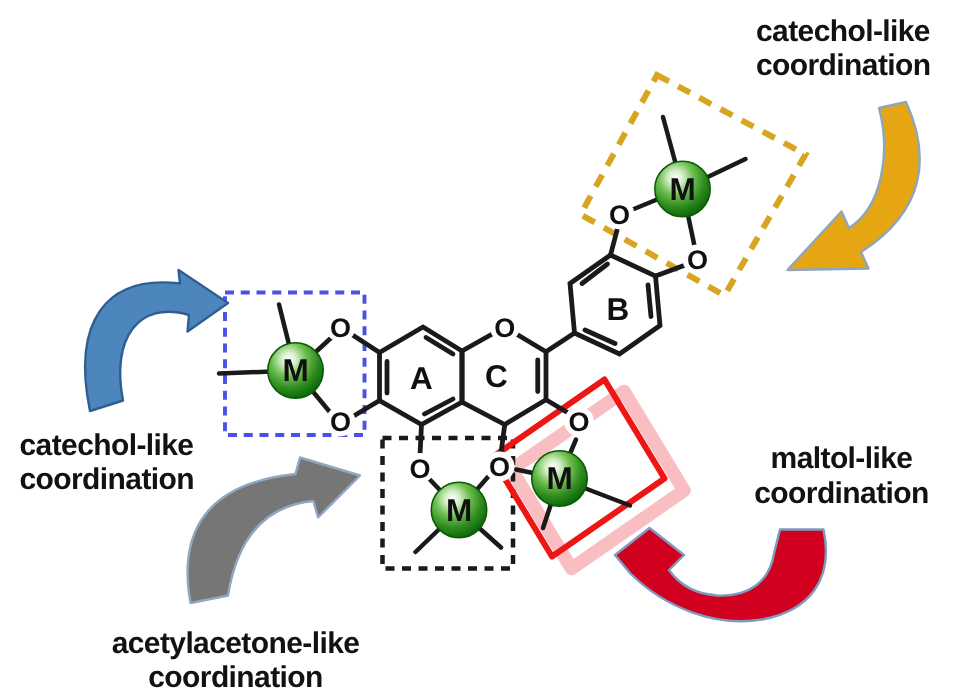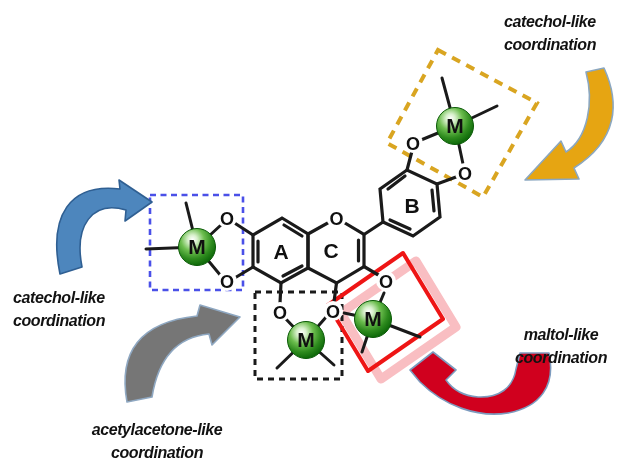--- a/index.html
+++ b/index.html
@@ -1,20 +1,20 @@
 <!DOCTYPE html>
 <html><head>
 <meta charset="utf-8">
 <style>
   html,body{margin:0;padding:0;background:#fff;}
   .figure{position:relative;width:640px;height:462px;background:#ffffff;overflow:hidden;
           font-family:"Liberation Sans",sans-serif;}
   .figure svg{position:absolute;left:0;top:0;}
-  .lbl{position:absolute;font-weight:700;font-size:16px;line-height:23px;
-       letter-spacing:-0.4px;color:#121212;white-space:nowrap;font-style:italic;}
+  .lbl{position:absolute;font-weight:700;font-size:20px;line-height:23px;
+       letter-spacing:-0.4px;color:#121212;white-space:nowrap;}
   .lbl.center{text-align:center;}
   .lbl div{white-space:nowrap;}
 </style>
 </head>
 <body>
 
 <div class="figure">
 
 <svg width="640" height="462" viewBox="0 0 640 462">
   <defs>
@@ -136,21 +136,21 @@
 <div class="lbl" style="left:504px;top:10px;">
   <div>catechol-like</div>
   <div>coordination</div>
 </div>
 
 <div class="lbl" style="left:13px;top:286px;">
   <div>catechol-like</div>
   <div>coordination</div>
 </div>
 
-<div class="lbl center" style="left:486px;top:295px;width:150px;margin-top:28px;">
+<div class="lbl center" style="left:486px;top:295px;width:150px;">
   <div>maltol-like</div>
   <div>coordination</div>
 </div>
 
 <div class="lbl center" style="left:55px;top:418px;width:204px;">
   <div>acetylacetone-like</div>
   <div>coordination</div>
 </div>
 
 </div>

